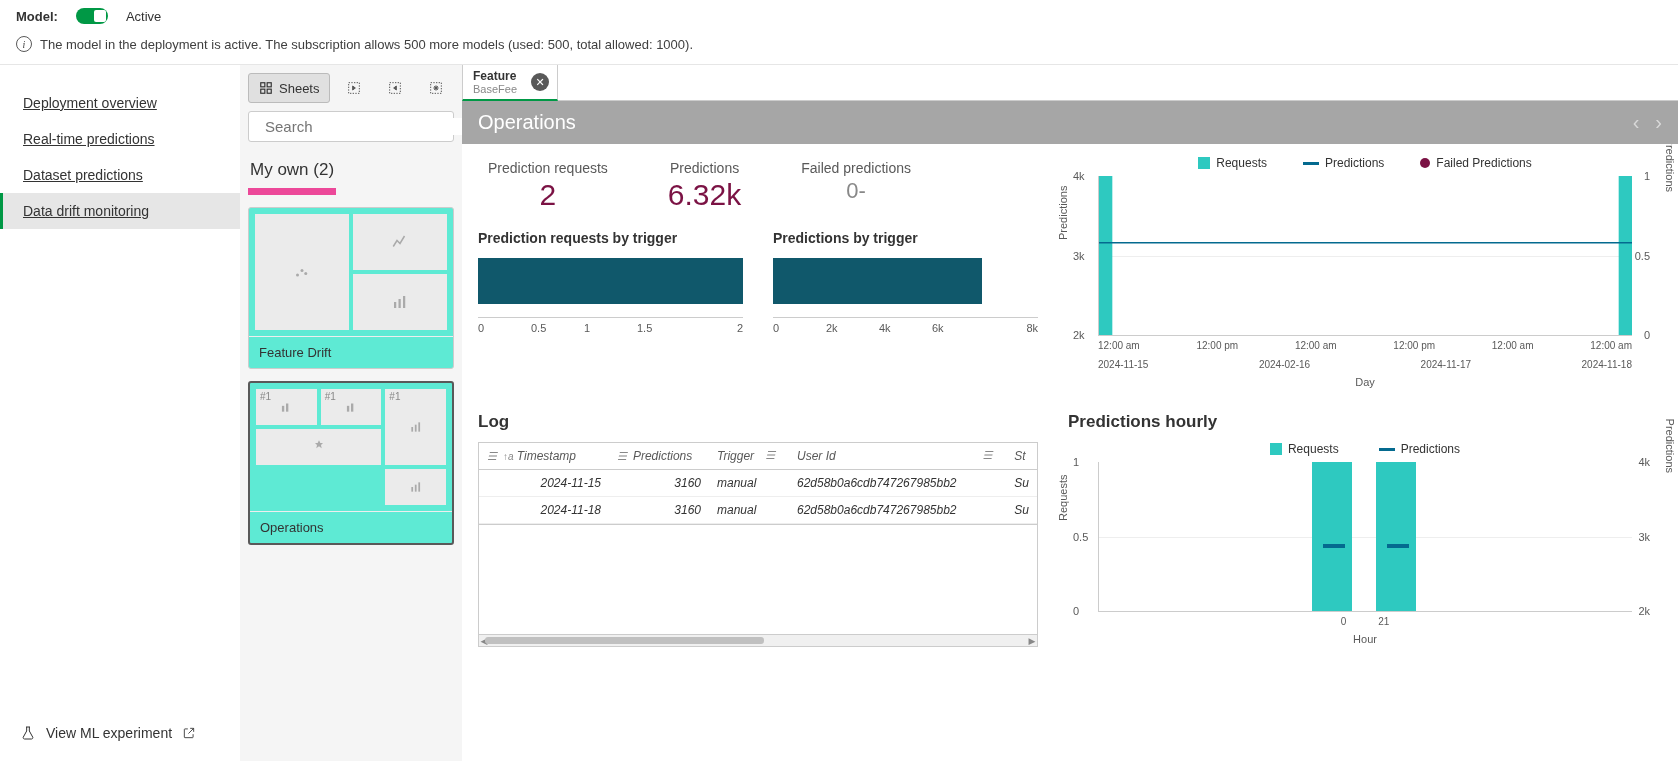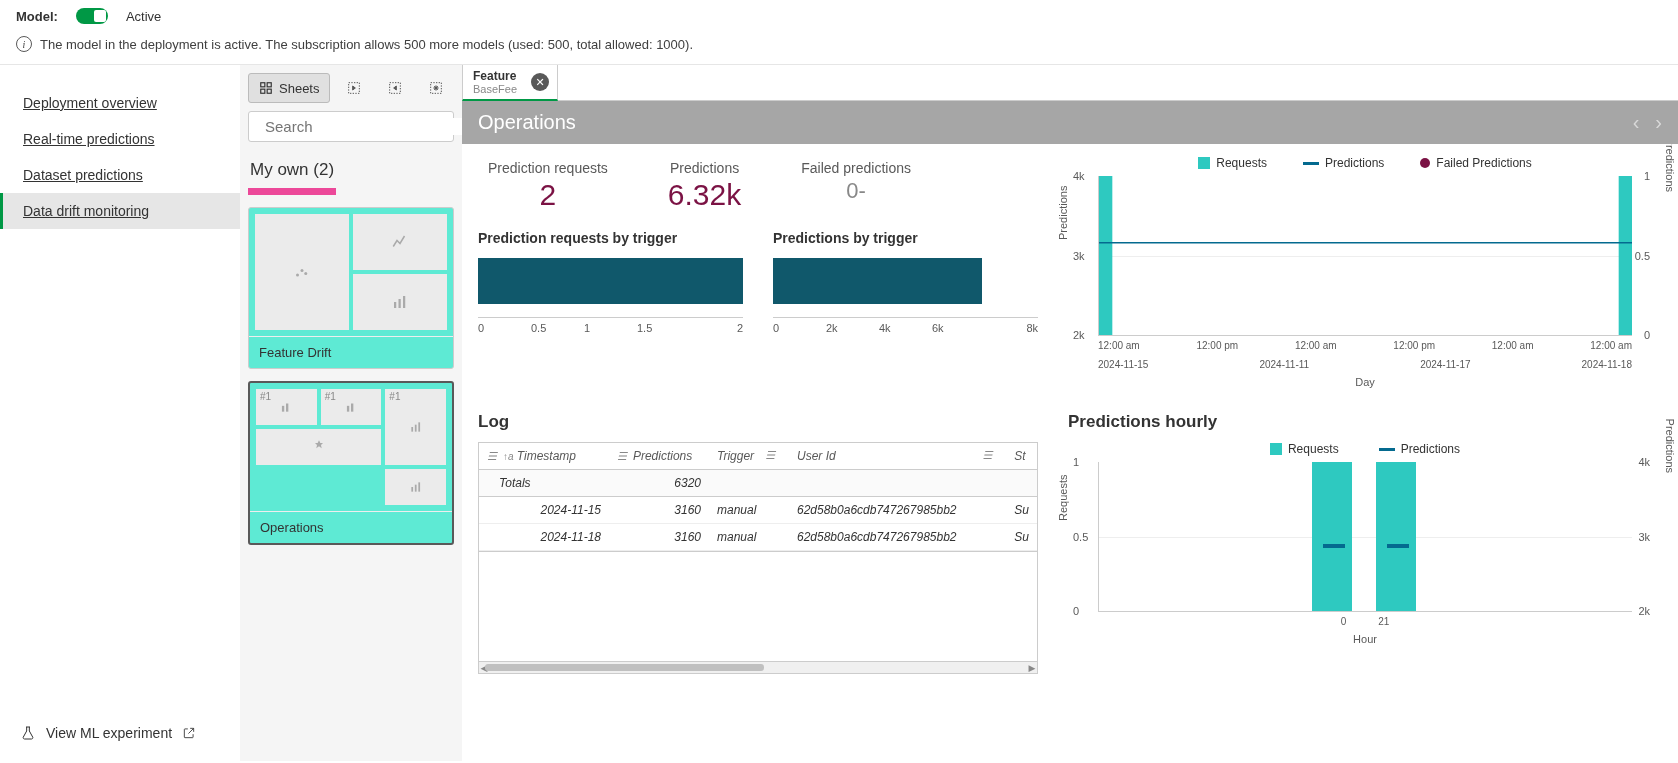--- a/index.html
+++ b/index.html
@@ -341,21 +341,21 @@
               <div class="x-ticks">
                 <span>12:00 am</span>
                 <span>12:00 pm</span>
                 <span>12:00 am</span>
                 <span>12:00 pm</span>
                 <span>12:00 am</span>
                 <span>12:00 am</span>
               </div>
               <div class="x-dates">
                 <span>2024-11-15</span>
-                <span>2024-11-11</span>
+                <span>2024-02-16</span>
                 <span>2024-11-17</span>
                 <span>2024-11-18</span>
               </div>
               <div class="x-label-center">Day</div>
             </div>
           </div>
         </div>
 
         <div class="dash-bottom">
           <div class="log-section">
@@ -365,27 +365,20 @@
                 <thead>
                     <tr>
                   <th style="width:130px"><span class="mnu">☰</span><span style="font-size:10px;color:#888;">↑a</span> <span>Timestamp</span></th>
                   <th style="width:100px" class="num-r"><span class="mnu">☰</span><span>Predictions</span></th>
                   <th style="width:80px"><span>Trigger</span> <span class="mnu" style="float:right">☰</span></th>
                   <th><span>User Id</span> <span class="mnu" style="float:right">☰</span></th>
                   <th style="width:30px"><span>St</span></th>
                 </tr>
                   </thead>
                 <tbody>
-                  <tr class="totals">
-                      <td style="padding-left:20px">Totals</td>
-                      <td class="num-r">6320</td>
-                      <td></td>
-                      <td></td>
-                      <td></td>
-                    </tr>
                   <tr>
                       <td class="num-r">2024-11-15</td>
                       <td class="num-r">3160</td>
                       <td>manual</td>
                       <td>62d58b0a6cdb747267985bb2</td>
                       <td>Su</td>
                     </tr>
                   <tr>
                       <td class="num-r">2024-11-18</td>
                       <td class="num-r">3160</td>

